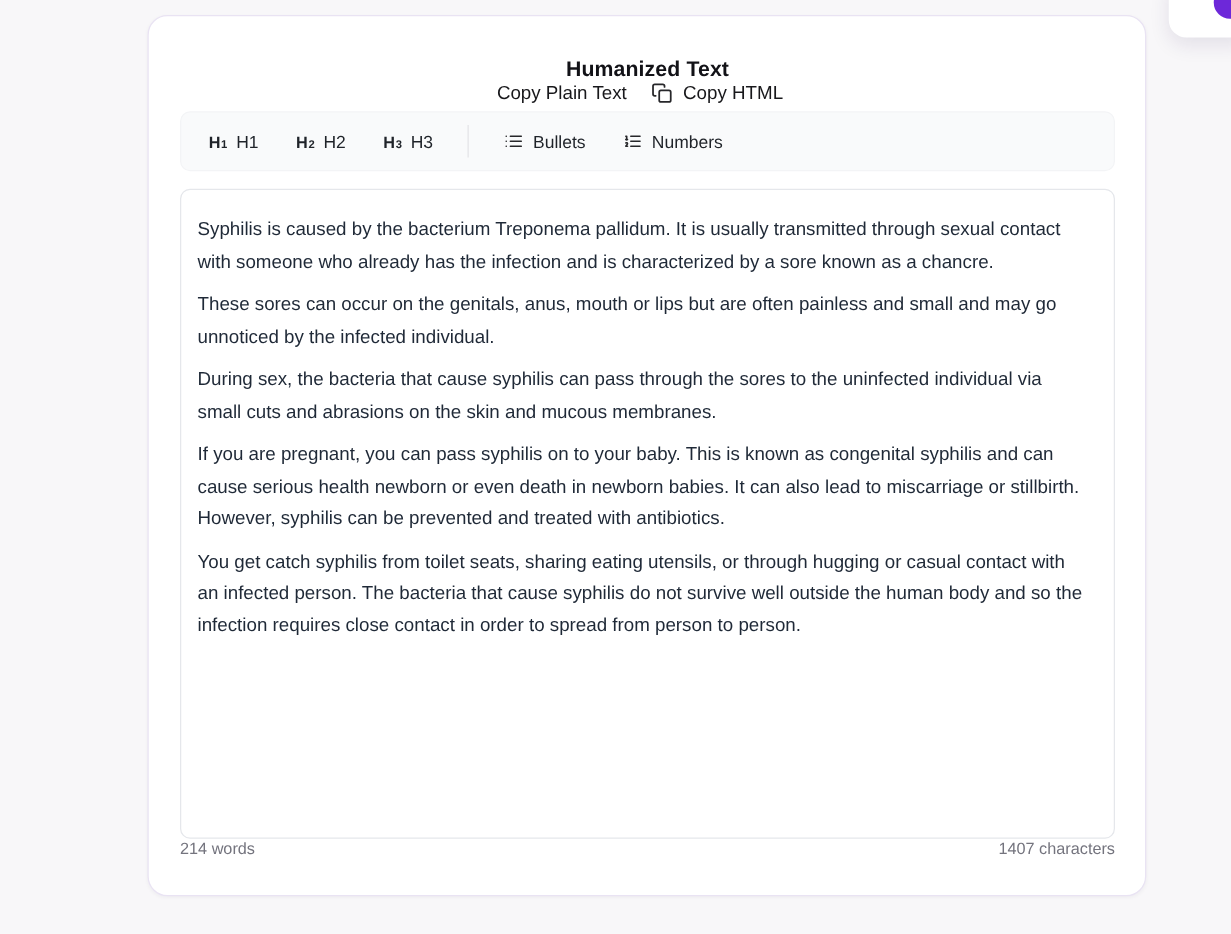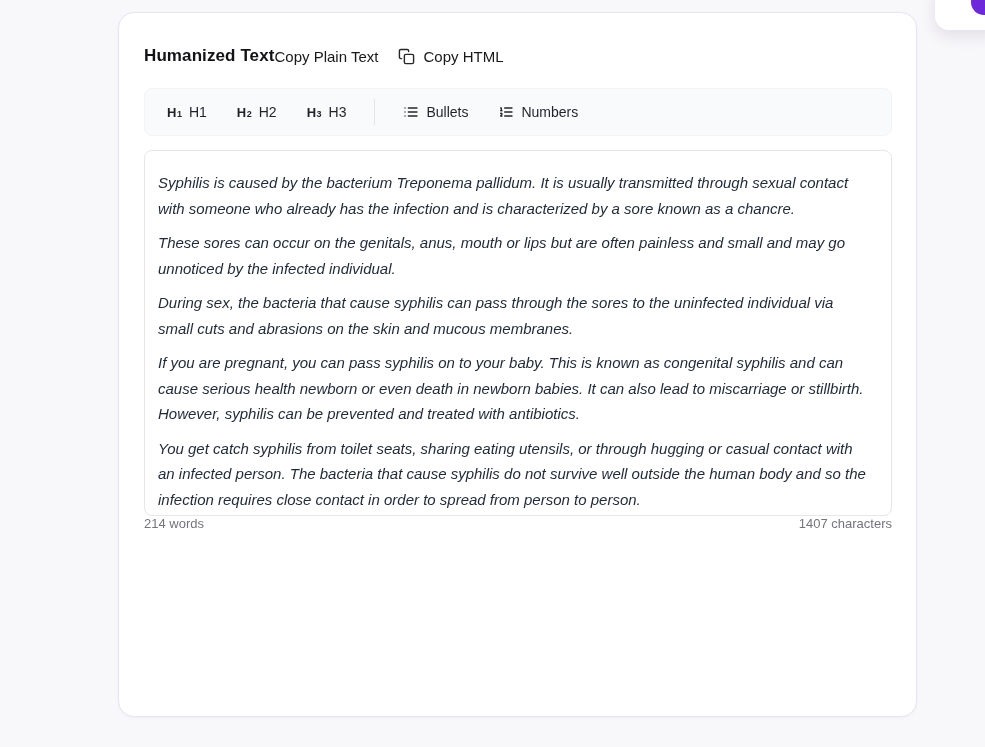--- a/index.html
+++ b/index.html
@@ -50,21 +50,22 @@
     background: #ffffff;
     border: 1px solid var(--card-border, #e9e3f3);
     border-radius: 16px;
     box-shadow: 0 1px 3px rgba(16, 24, 40, 0.04);
     padding: 33px 24px 0 25px;
   }
 
   .card-header {
     display: flex;
     align-items: center;
-    margin-bottom: 22px;
+    margin-bottom: 6px;
+    flex-direction: column;
   }
   .card-title {
     margin: 0;
     font-size: 17px;
     font-weight: 700;
     color: #121217;
     letter-spacing: 0.1px;
   }
   .header-actions {
     display: flex;
@@ -134,30 +135,29 @@
   }
   .toolbar-divider {
     width: 1px;
     height: 26px;
     background: #e4e4e7;
     margin: 0 10px;
   }
 
   
   .text-area {
-    height: 366px;
+    height: 520px;
     border: 1px solid var(--textbox-border, #e5e7eb);
     border-radius: 8px;
     padding: 19px 20px 0 13px;
     overflow: hidden;
     font-size: 15px;
     line-height: 25.5px;
     color: var(--text-primary, #1f2937);
     cursor: text;
-    font-style: italic;
   }
   .text-area p {
     margin: 0 0 9px 0;
   }
 
   
   .card-footer {
     display: flex;
     align-items: center;
     justify-content: space-between;

